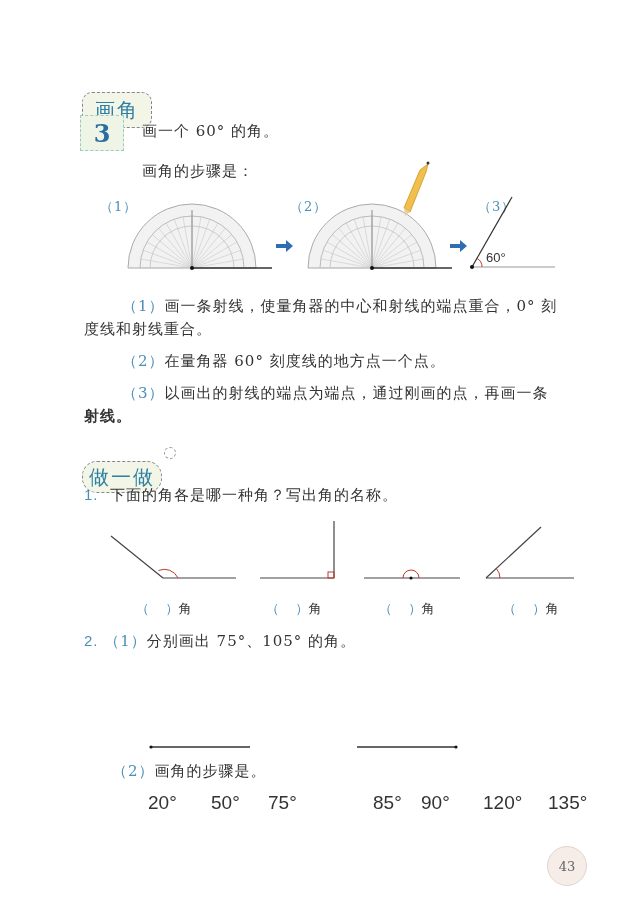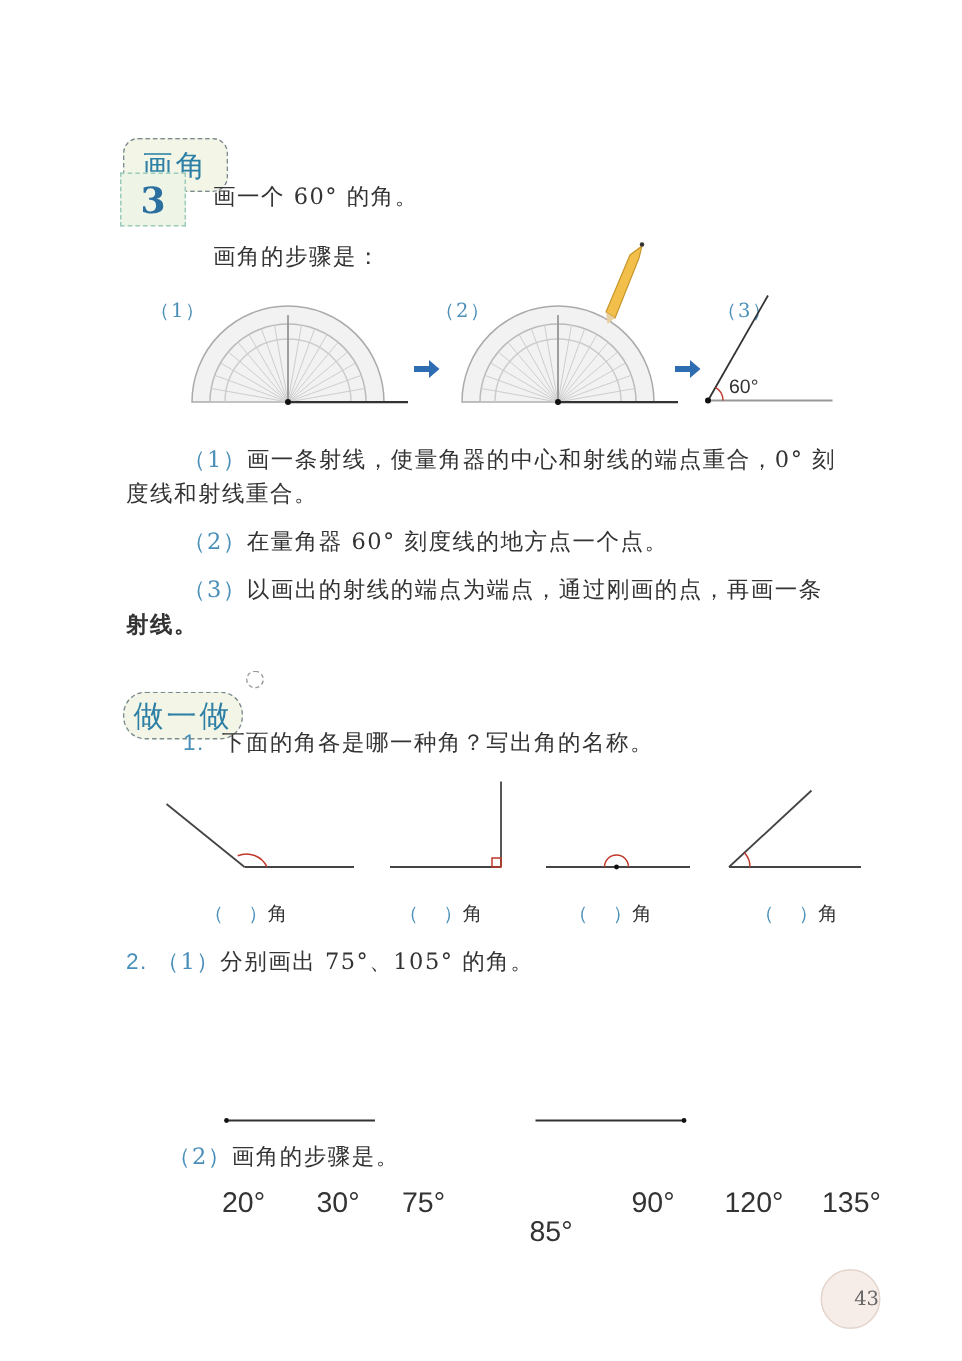--- a/index.html
+++ b/index.html
@@ -18,21 +18,21 @@
     background: #eef5e6; border: 1px dashed #9cb; color: #2b6fa0;
     font-size: 24px; font-weight: bold; display: flex; align-items: center; justify-content: center;
     font-family: "DejaVu Serif", serif;
   }
   .txt { position: absolute; font-size: 15px; color: #333; white-space: nowrap; letter-spacing: 1px; }
   .blue { color: #4a8fb8; }
   .num { font-family: "Liberation Sans", sans-serif; }
   .deg-item { position: absolute; top: 792px; font-family: "Liberation Sans", sans-serif; font-size: 19px; color: #333; }
   .page-num {
     position: absolute; left: 547px; top: 846px; width: 38px; height: 38px; border-radius: 50%;
-    background: #f6ece8; border: 1px solid #e3d4cc; display: flex; align-items: center; justify-content: flex-end;
+    background: #f6ece8; border: 1px solid #e3d4cc; display: flex; align-items: center; justify-content: center;
     font-size: 13px; color: #666;
   }
   .blank { position: absolute; top: 600px; font-size: 13px; color: #4a8fb8; }
   .blank .jiao { color: #333; }
 </style>
 </head>
 <body>
 
 <div class="tag-box" style="left:82px; top:68px; width:68px; height:34px;">
   <span>画角</span>
@@ -114,21 +114,21 @@
 <div class="txt" style="left:122px; top:384px;">
   <span class="blue">（3）</span><span>以画出的射线的端点为端点，通过刚画的点，再画一条</span>
 </div>
 <div class="txt" style="left:84px; top:407px;font-weight:bold;">射线。</div>
 
 <div class="tag-box" style="left:82px; top:437px; width:78px; height:30px; border-radius:15px;">
   <span>做一做</span>
 </div>
 <div class="abs" style="left:164px; top:447px; width:10px; height:10px; border:1px dashed #999; border-radius:50%;"></div>
 
-<div class="txt" style="left:84px; top:486px;margin-left:38px;">
+<div class="txt" style="left:84px; top:486px;">
   <span class="blue num">1.</span>&nbsp;&nbsp;<span>下面的角各是哪一种角？写出角的名称。</span>
 </div>
 
 <svg class="abs" style="left:0; top:515px;" width="641" height="75" viewBox="0 515 641 75">
 
   <g>
     <line x1="111" y1="536" x2="163" y2="578" stroke="#444" stroke-width="1.2"></line>
     <line x1="163" y1="578" x2="236" y2="578" stroke="#444" stroke-width="1.2"></line>
     <path d="M 178 578 A 15 15 0 0 0 158.5 570.5" fill="none" stroke="#c0392b" stroke-width="1"></path>
   </g>
@@ -174,22 +174,22 @@
   <circle cx="151" cy="747" r="1.6" fill="#111"></circle>
   <line x1="357" y1="747" x2="456" y2="747" stroke="#333" stroke-width="1.3"></line>
   <circle cx="456" cy="747" r="1.6" fill="#111"></circle>
 </svg>
 
 <div class="txt" style="left:112px; top:762px;">
   <span class="blue">（2）</span><span>画角的步骤是。</span>
 </div>
 
 <div class="deg-item" style="left:148px;">20°</div>
-<div class="deg-item" style="left:211px;">30°</div>
+<div class="deg-item" style="left:211px;">50°</div>
 <div class="deg-item" style="left:268px;">75°</div>
-<div class="deg-item" style="left:353px;margin-top:19px;">85°</div>
+<div class="deg-item" style="left:373px;">85°</div>
 <div class="deg-item" style="left:421px;">90°</div>
 <div class="deg-item" style="left:483px;">120°</div>
 <div class="deg-item" style="left:548px;">135°</div>
 
 <div class="page-num">
   <span>43</span>
 </div>
 
 </body></html>

